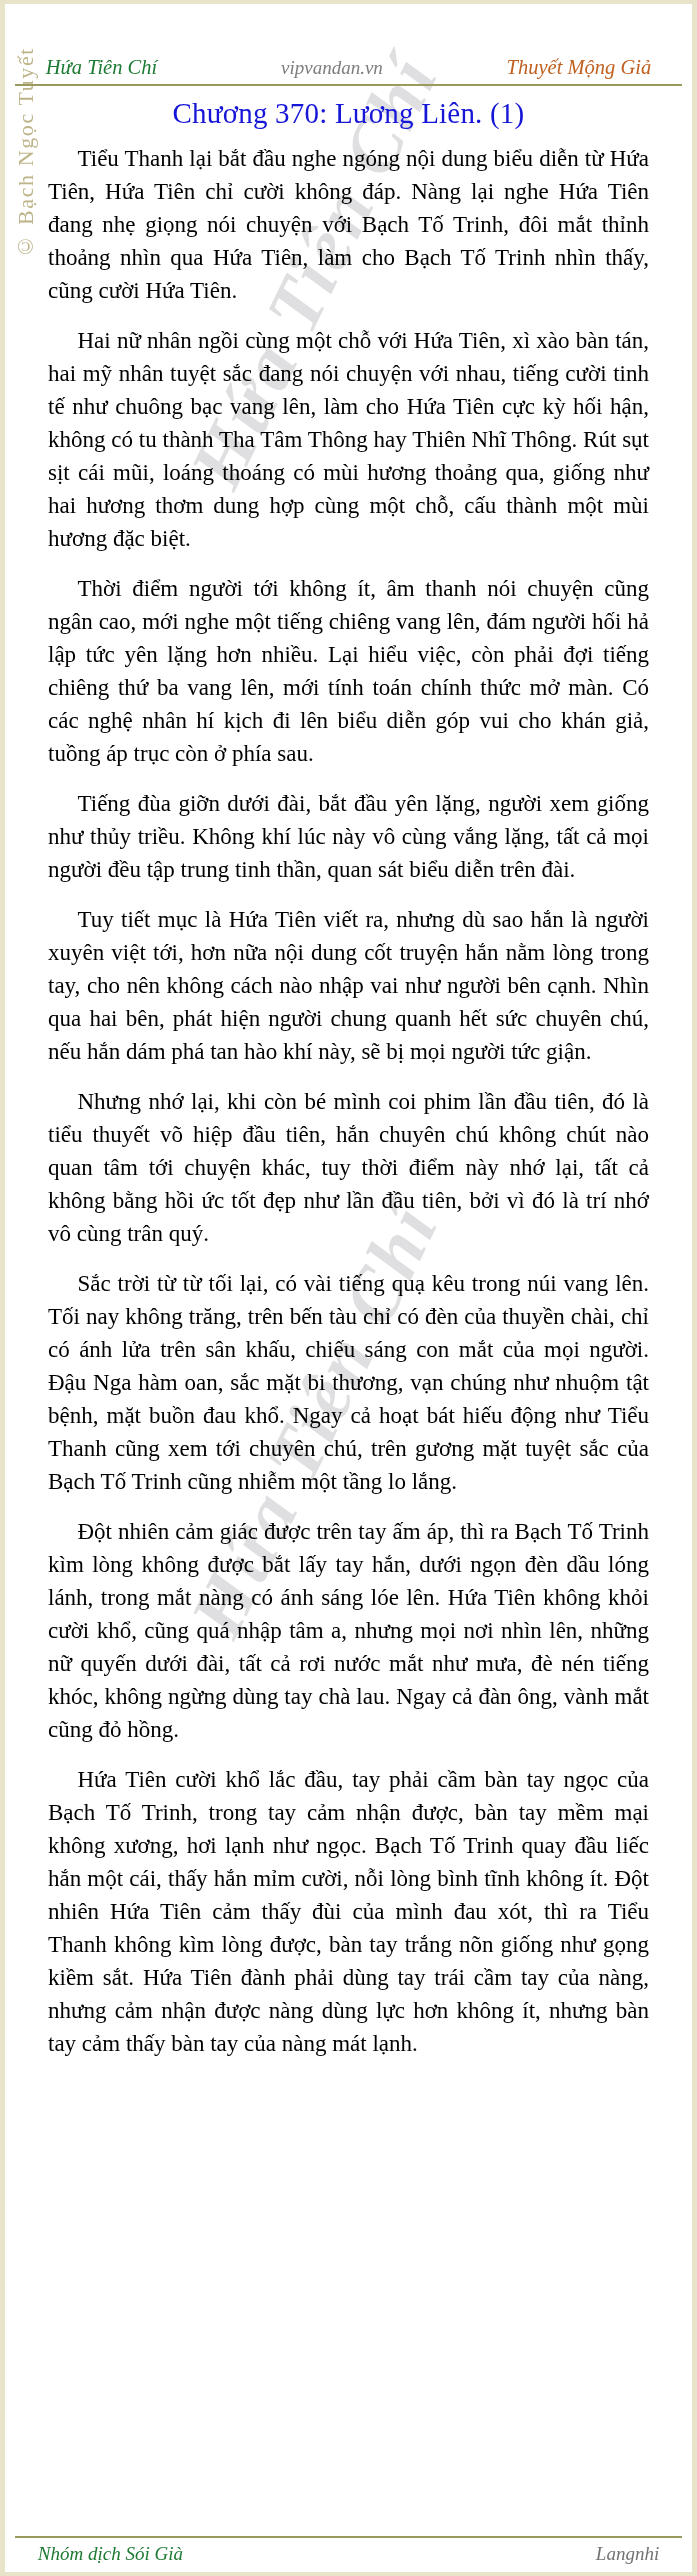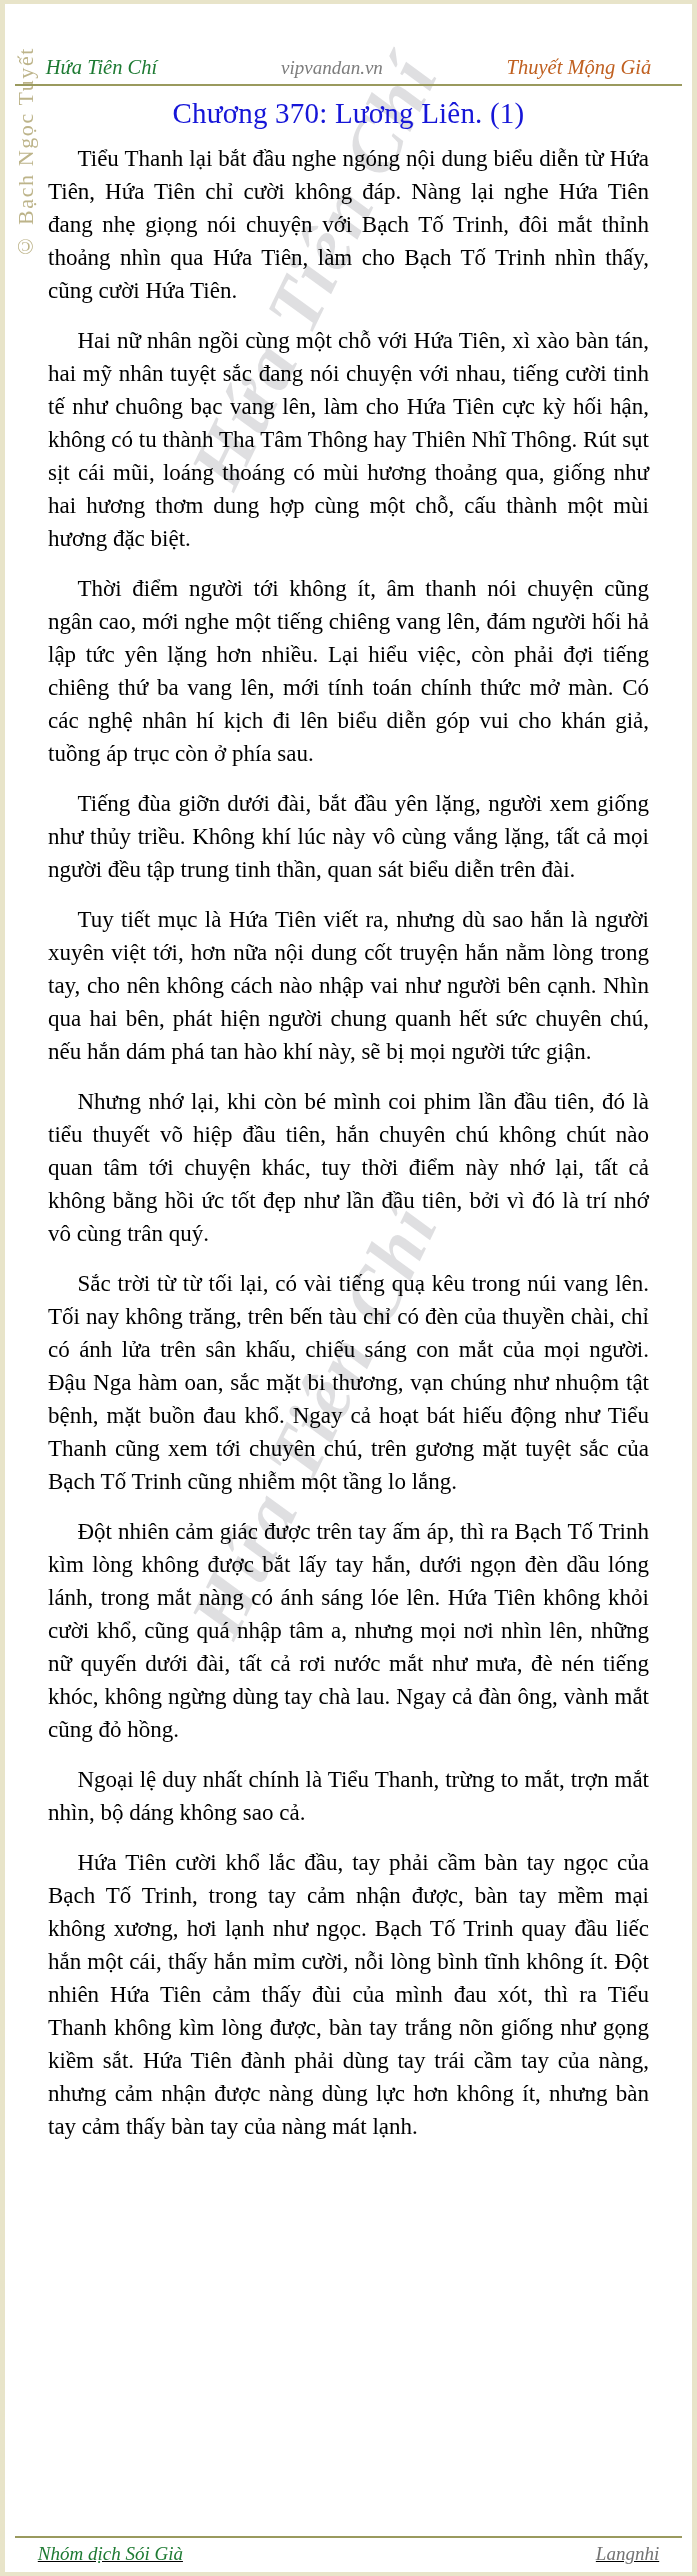--- a/index.html
+++ b/index.html
@@ -129,21 +129,20 @@
     bottom: 6.6px;
     z-index: 3;
     display: flex;
     align-items: baseline;
     justify-content: space-between;
     padding: 5.7px 23px 0 23px;
     border-top: 2.5px solid #9a9a5e;
     font-style: italic;
     font-size: 19px;
     background: transparent;
-    text-decoration: underline;
   }
   .ft-left  { color: #1d7a32; }
   .ft-right { color: #737373; }
 </style>
 </head>
 <body>
 
 <div class="page">
   <div class="canvas">
 
@@ -161,21 +160,20 @@
 
     <div class="body">
       <p>Tiểu Thanh lại bắt đầu nghe ngóng nội dung biểu diễn từ Hứa Tiên, Hứa Tiên chỉ cười không đáp. Nàng lại nghe Hứa Tiên đang nhẹ giọng nói chuyện với Bạch Tố Trinh, đôi mắt thỉnh thoảng nhìn qua Hứa Tiên, làm cho Bạch Tố Trinh nhìn thấy, cũng cười Hứa Tiên.</p>
       <p>Hai nữ nhân ngồi cùng một chỗ với Hứa Tiên, xì xào bàn tán, hai mỹ nhân tuyệt sắc đang nói chuyện với nhau, tiếng cười tinh tế như chuông bạc vang lên, làm cho Hứa Tiên cực kỳ hối hận, không có tu thành Tha Tâm Thông hay Thiên Nhĩ Thông. Rút sụt sịt cái mũi, loáng thoáng có mùi hương thoảng qua, giống như hai hương thơm dung hợp cùng một chỗ, cấu thành một mùi hương đặc biệt.</p>
       <p>Thời điểm người tới không ít, âm thanh nói chuyện cũng ngân cao, mới nghe một tiếng chiêng vang lên, đám người hối hả lập tức yên lặng hơn nhiều. Lại hiểu việc, còn phải đợi tiếng chiêng thứ ba vang lên, mới tính toán chính thức mở màn. Có các nghệ nhân hí kịch đi lên biểu diễn góp vui cho khán giả, tuồng áp trục còn ở phía sau.</p>
       <p>Tiếng đùa giỡn dưới đài, bắt đầu yên lặng, người xem giống như thủy triều. Không khí lúc này vô cùng vắng lặng, tất cả mọi người đều tập trung tinh thần, quan sát biểu diễn trên đài.</p>
       <p>Tuy tiết mục là Hứa Tiên viết ra, nhưng dù sao hắn là người xuyên việt tới, hơn nữa nội dung cốt truyện hắn nằm lòng trong tay, cho nên không cách nào nhập vai như người bên cạnh. Nhìn qua hai bên, phát hiện người chung quanh hết sức chuyên chú, nếu hắn dám phá tan hào khí này, sẽ bị mọi người tức giận.</p>
       <p>Nhưng nhớ lại, khi còn bé mình coi phim lần đầu tiên, đó là tiểu thuyết võ hiệp đầu tiên, hắn chuyên chú không chút nào quan tâm tới chuyện khác, tuy thời điểm này nhớ lại, tất cả không bằng hồi ức tốt đẹp như lần đầu tiên, bởi vì đó là trí nhớ vô cùng trân quý.</p>
       <p>Sắc trời từ từ tối lại, có vài tiếng quạ kêu trong núi vang lên. Tối nay không trăng, trên bến tàu chỉ có đèn của thuyền chài, chỉ có ánh lửa trên sân khấu, chiếu sáng con mắt của mọi người. Đậu Nga hàm oan, sắc mặt bi thương, vạn chúng như nhuộm tật bệnh, mặt buồn đau khổ. Ngay cả hoạt bát hiếu động như Tiểu Thanh cũng xem tới chuyên chú, trên gương mặt tuyệt sắc của Bạch Tố Trinh cũng nhiễm một tầng lo lắng.</p>
       <p>Đột nhiên cảm giác được trên tay ấm áp, thì ra Bạch Tố Trinh kìm lòng không được bắt lấy tay hắn, dưới ngọn đèn dầu lóng lánh, trong mắt nàng có ánh sáng lóe lên. Hứa Tiên không khỏi cười khổ, cũng quá nhập tâm a, nhưng mọi nơi nhìn lên, những nữ quyến dưới đài, tất cả rơi nước mắt như mưa, đè nén tiếng khóc, không ngừng dùng tay chà lau. Ngay cả đàn ông, vành mắt cũng đỏ hồng.</p>
-      <p>Ngoại lệ duy nhất chính là Tiểu Thanh, trừng to mắt, trợn mắt nhìn, bộ dáng không sao cả.</p>
       <p>Hứa Tiên cười khổ lắc đầu, tay phải cầm bàn tay ngọc của Bạch Tố Trinh, trong tay cảm nhận được, bàn tay mềm mại không xương, hơi lạnh như ngọc. Bạch Tố Trinh quay đầu liếc hắn một cái, thấy hắn mỉm cười, nỗi lòng bình tĩnh không ít. Đột nhiên Hứa Tiên cảm thấy đùi của mình đau xót, thì ra Tiểu Thanh không kìm lòng được, bàn tay trắng nõn giống như gọng kiềm sắt. Hứa Tiên đành phải dùng tay trái cầm tay của nàng, nhưng cảm nhận được nàng dùng lực hơn không ít, nhưng bàn tay cảm thấy bàn tay của nàng mát lạnh.</p>
     </div>
 
     <div class="footer">
       <div class="ft-left">Nhóm dịch Sói Già</div>
       <div class="ft-right">Langnhi</div>
     </div>
 
   </div>
 </div>

